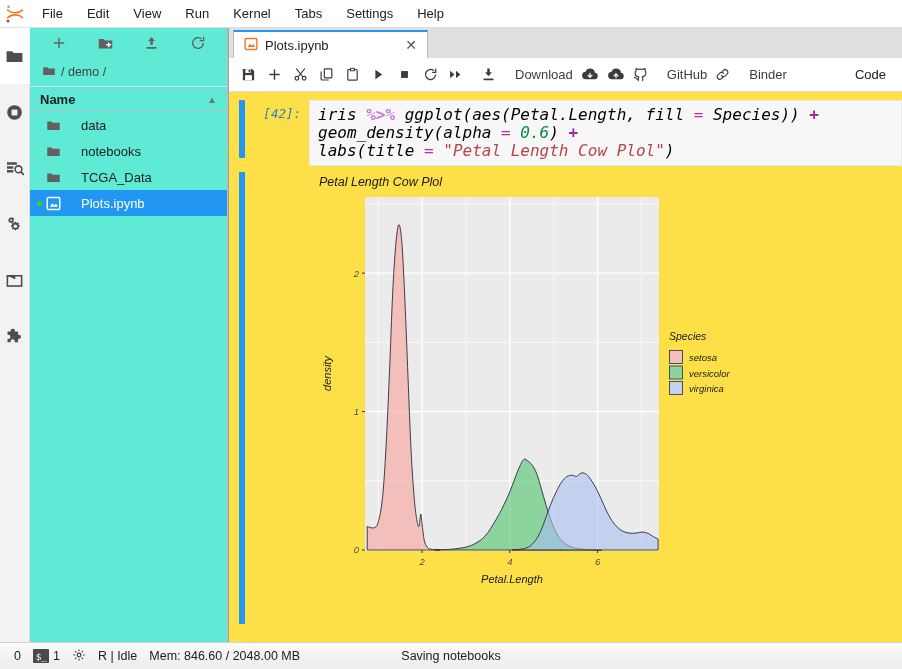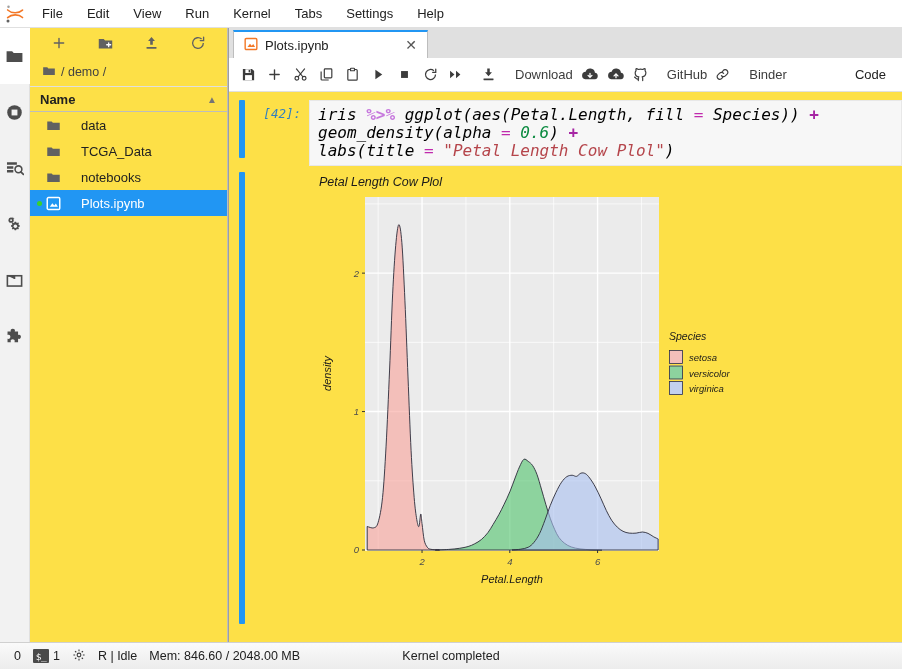--- a/index.html
+++ b/index.html
@@ -32,21 +32,21 @@
   }
   .act-icon {
     width: 30px; height: 56px; display: flex; align-items: center; justify-content: center;
     cursor: pointer; color: #616161;
   }
   .act-icon.active { background: #fff; }
   .act-icon svg { display: block; }
 
   
   .filebrowser {
-    width: 198px; flex: 0 0 198px; background: #fde047;
+    width: 198px; flex: 0 0 198px; background: #5eead4;
     border-right: 1px solid #bdbdbd; display: flex; flex-direction: column;
   }
   .fb-toolbar {
     height: 30px; display: flex; align-items: center; justify-content: space-around;
     padding: 0 6px; flex: 0 0 30px;
   }
   .fb-tool-btn {
     width: 26px; height: 24px; display: flex; align-items: center; justify-content: center;
     cursor: pointer; color: #616161; border-radius: 2px;
   }
@@ -282,29 +282,29 @@
               </svg>
             </span>
             <span>data</span>
           </div>
           <div class="fb-item">
             <span class="icn">
               <svg width="15" height="15" viewBox="0 0 24 24" fill="#616161">
                 <path d="M2 5.5h7l2 2.2h11V19H2z"></path>
               </svg>
             </span>
-            <span>TCGA_Data</span>
+            <span>notebooks</span>
           </div>
           <div class="fb-item">
             <span class="icn">
               <svg width="15" height="15" viewBox="0 0 24 24" fill="#616161">
                 <path d="M2 5.5h7l2 2.2h11V19H2z"></path>
               </svg>
             </span>
-            <span>notebooks</span>
+            <span>TCGA_Data</span>
           </div>
           <div class="fb-item selected">
             <span class="fb-dot"></span>
             <span class="icn">
               <svg width="15" height="15" viewBox="0 0 24 24">
                 <rect x="2" y="2.5" width="20" height="19" rx="2" fill="none" stroke="#ffffff" stroke-width="2.4"></rect>
                 <path d="M6 17l4.2-5.4 3 3.4 2.6-3.2L19 17z" fill="#ffffff"></path>
               </svg>
             </span>
             <span>Plots.ipynb</span>
@@ -503,16 +503,16 @@
     <span class="sb-item">
       <span>
         <svg width="14" height="14" viewBox="0 0 24 24" fill="none" stroke="#3c3c3c" stroke-width="1.9">
           <circle cx="12" cy="12" r="3.2"></circle>
           <path d="M12 2.4v3M12 18.6v3M2.4 12h3M18.6 12h3M5.2 5.2l2.1 2.1M16.7 16.7l2.1 2.1M18.8 5.2l-2.1 2.1M7.3 16.7l-2.1 2.1"></path>
         </svg>
       </span>
     </span>
     <span class="sb-item">R | Idle</span>
     <span class="sb-item">Mem: 846.60 / 2048.00 MB</span>
-    <div class="sb-center">Kernel completed</div>
+    <div class="sb-center">Saving notebooks</div>
   </div>
 
 </div>
 
 </body></html>

